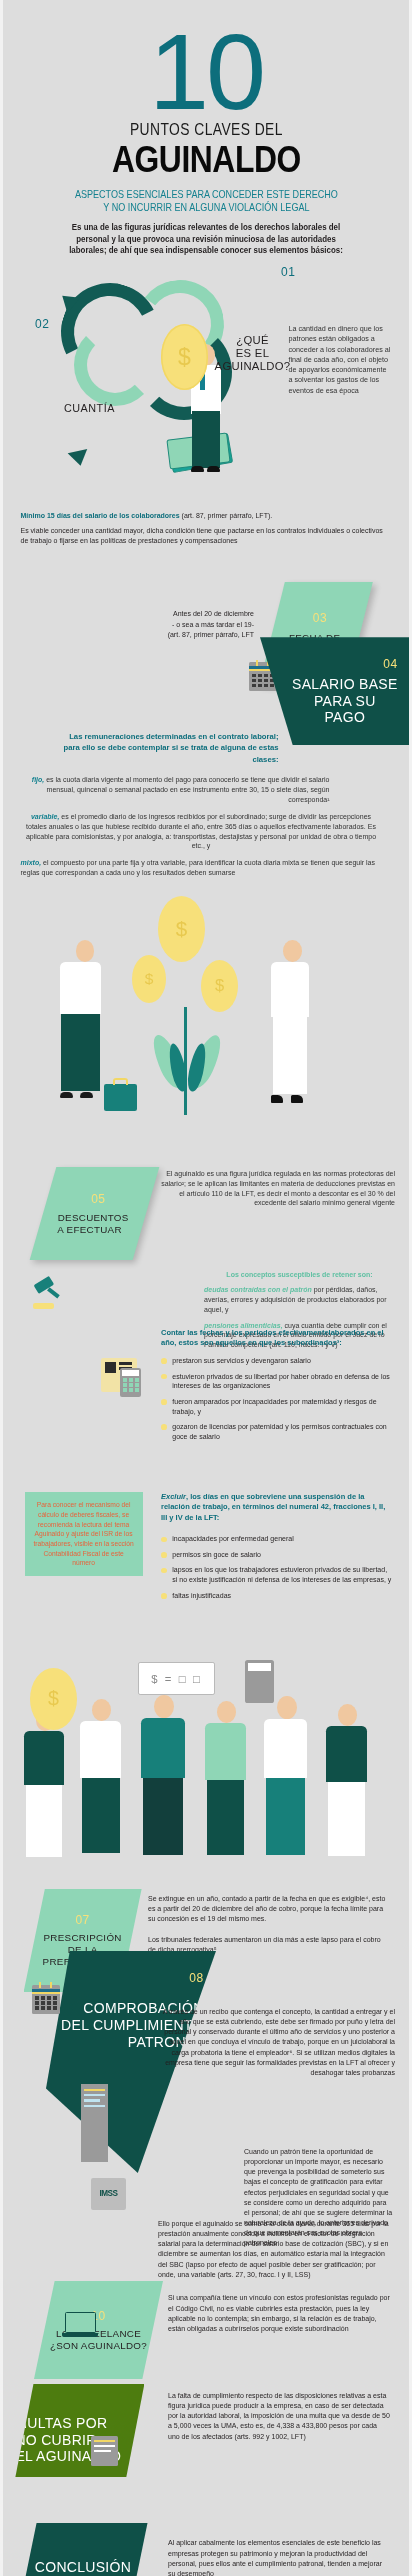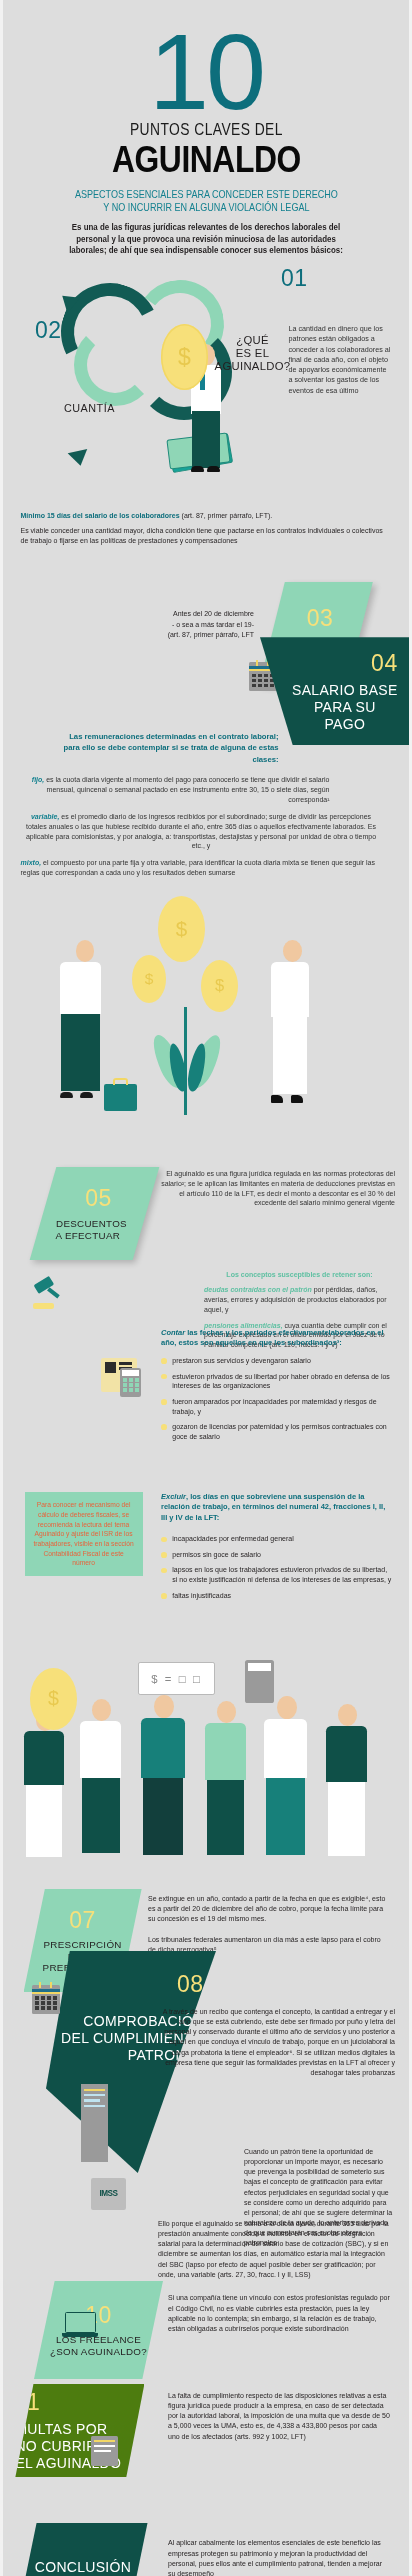--- a/index.html
+++ b/index.html
@@ -56,21 +56,21 @@
   }
   .lede {
     font-size: 8.8px;
     font-weight: 700;
     line-height: 1.32;
     margin: 7.2px auto 0;
     max-width: 330px;
     transform: scaleX(0.9);
   }
   .num-tag {
-    font-size: 23px;
+    font-size: 12px;
     font-weight: 300;
     color: #0d6e7c;
     letter-spacing: 0.5px;
   }
   .num-tag.yellow { color: #f7e07a; }
   .num-tag.teal-on-yellow { color: #0d6e7c; }
   .label-dark { font-size: 9.8px; letter-spacing: 0.3px; line-height: 1.2; }
   .label-light { font-size: 14px; color: #ffffff; letter-spacing: 0.3px; line-height: 1.2; }
   .body-text { font-size: 7px; line-height: 1.4; color: #333; }
   .body-text.teal { color: #0d6e7c; font-weight: 700; }
@@ -287,21 +287,21 @@
     <div class="coin-badge">
       <div class="coin-stack">$</div>
     </div>
 
     <div class="q-title">
       <div>¿QUÉ</div>
       <div>ES EL</div>
       <div>AGUINALDO?</div>
     </div>
 
-    <div class="p01-text">La cantidad en dinero que los patrones están obligados a conceder a los colaboradores al final de cada año, con el objeto de apoyarlos económicamente a solventar los gastos de los eventos de esa último</div>
+    <div class="p01-text">La cantidad en dinero que los patrones están obligados a conceder a los colaboradores al final de cada año, con el objeto de apoyarlos económicamente a solventar los gastos de los eventos de esa época</div>
     <div class="cuantia-word">CUANTÍA</div>
 
     <div class="money-stack">
       <div class="bill b1"></div>
       <div class="bill b2">
           <span class="bill-circle"></span>
         </div>
     </div>
 
     <div class="person-silhouette">
@@ -454,21 +454,21 @@
           <i style="height:3.6px;background:#8fd6b6;display:block;"></i>
           <i style="height:3.6px;background:#8fd6b6;display:block;"></i>
         <i style="height:3.6px;background:#8fd6b6;display:block;"></i>
           <i style="height:3.6px;background:#8fd6b6;display:block;"></i>
           <i style="height:3.6px;background:#8fd6b6;display:block;"></i>
       </div>
     </div>
 
     <div style="position:absolute;left:158px;top:58px;width:232px;">
       <p class="body-text teal" style="font-size:7.5px;margin-bottom:7.2px;">
-        <span style="font-style:italic;">Contar</span><span> las fechas y los periodos efectivamentelaborados en el año, estos son aquellos en que los subordinados³:</span>
+        <span style="">Contar</span><span> las fechas y los periodos efectivamentelaborados en el año, estos son aquellos en que los subordinados³:</span>
       </p>
       <ul class="bullets">
         <li>prestaron sus servicios y devengaron salario</li>
         <li>estuvieron privados de su libertad por haber obrado en defensa de los intereses de las organizaciones</li>
         <li>fueron amparados por incapacidades por maternidad y riesgos de trabajo, y</li>
         <li>gozaron de licencias por paternidad y los permisos contractuales con goce de salario</li>
       </ul>
     </div>
   </div>
 

